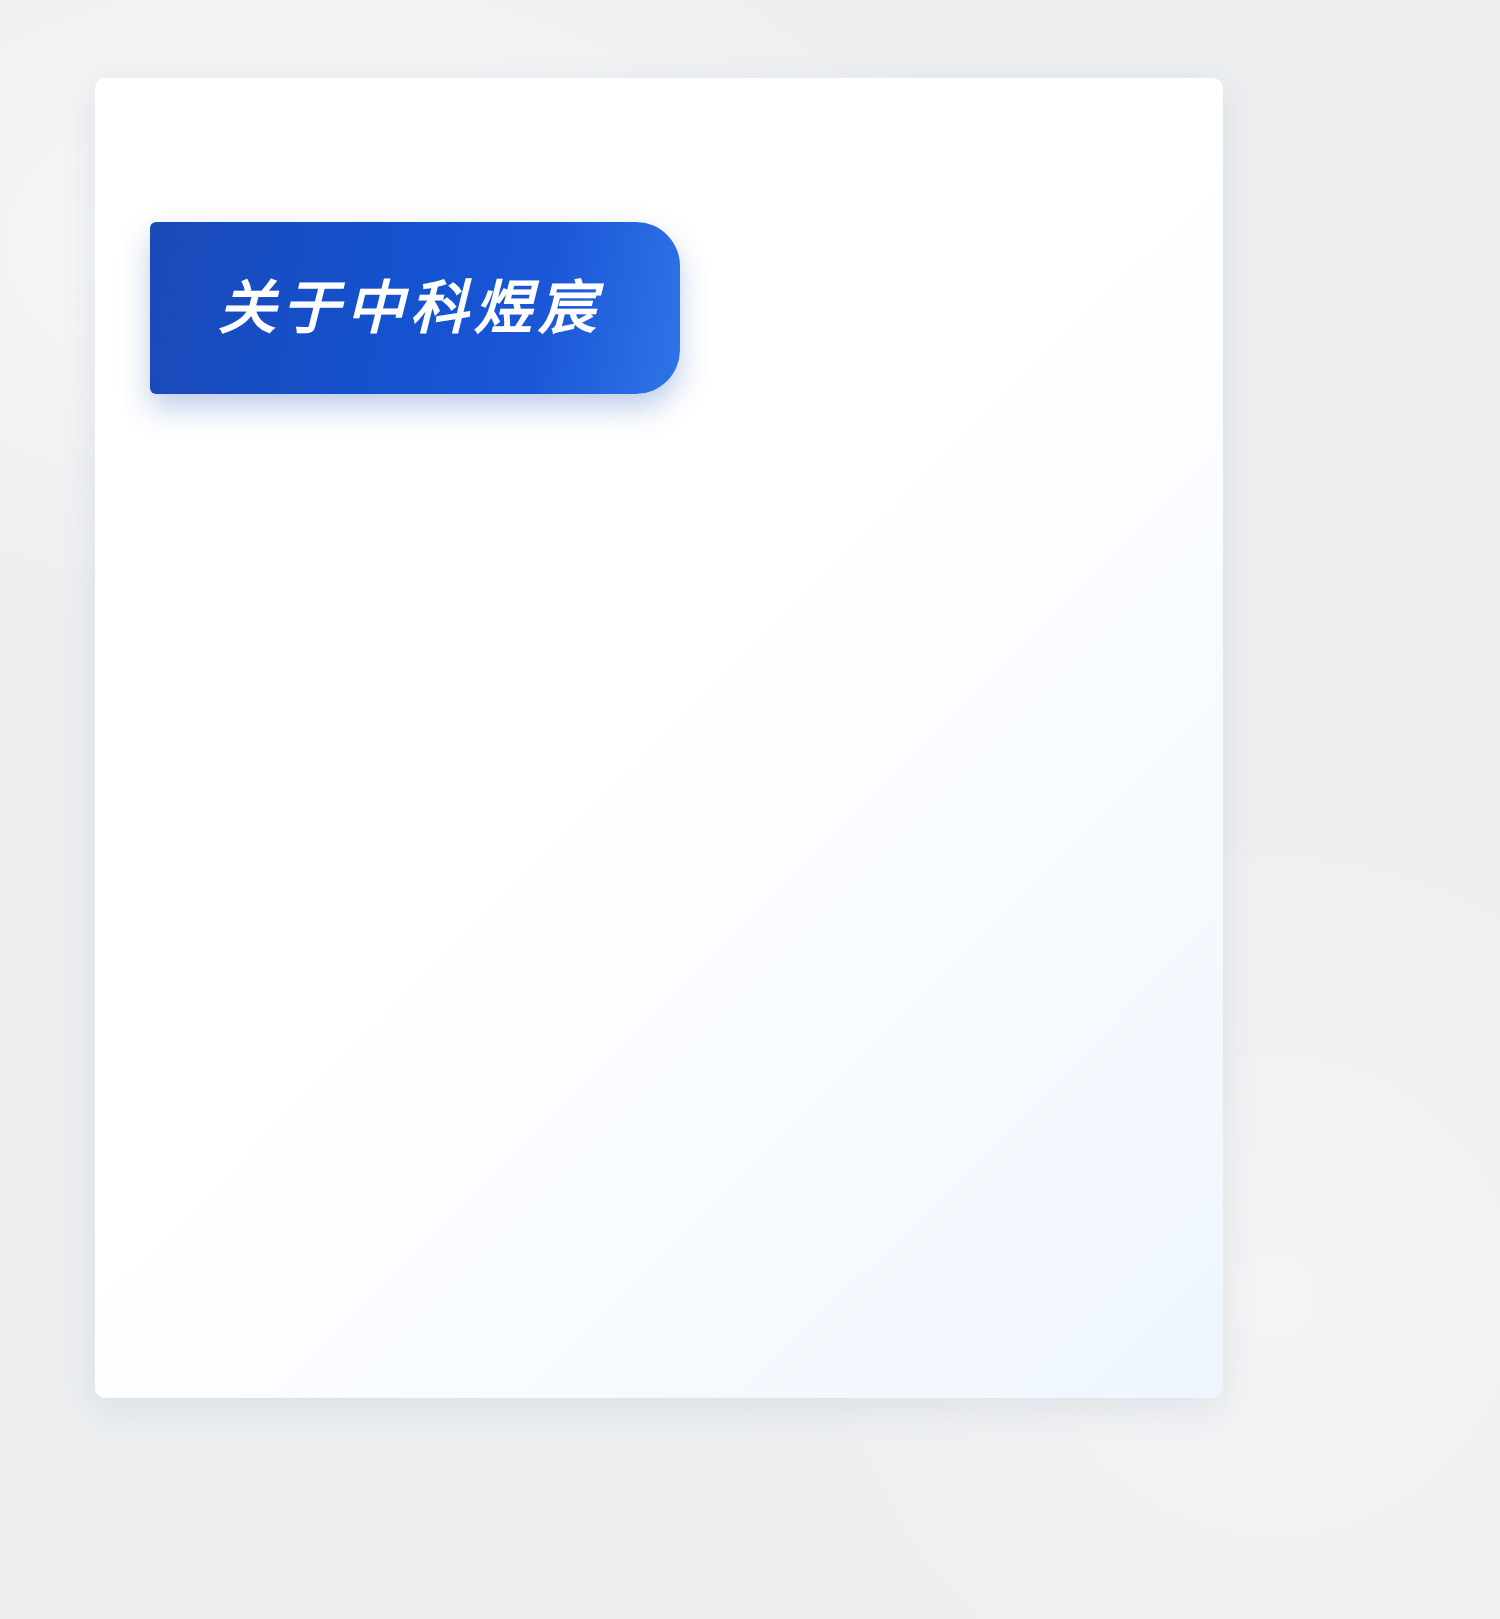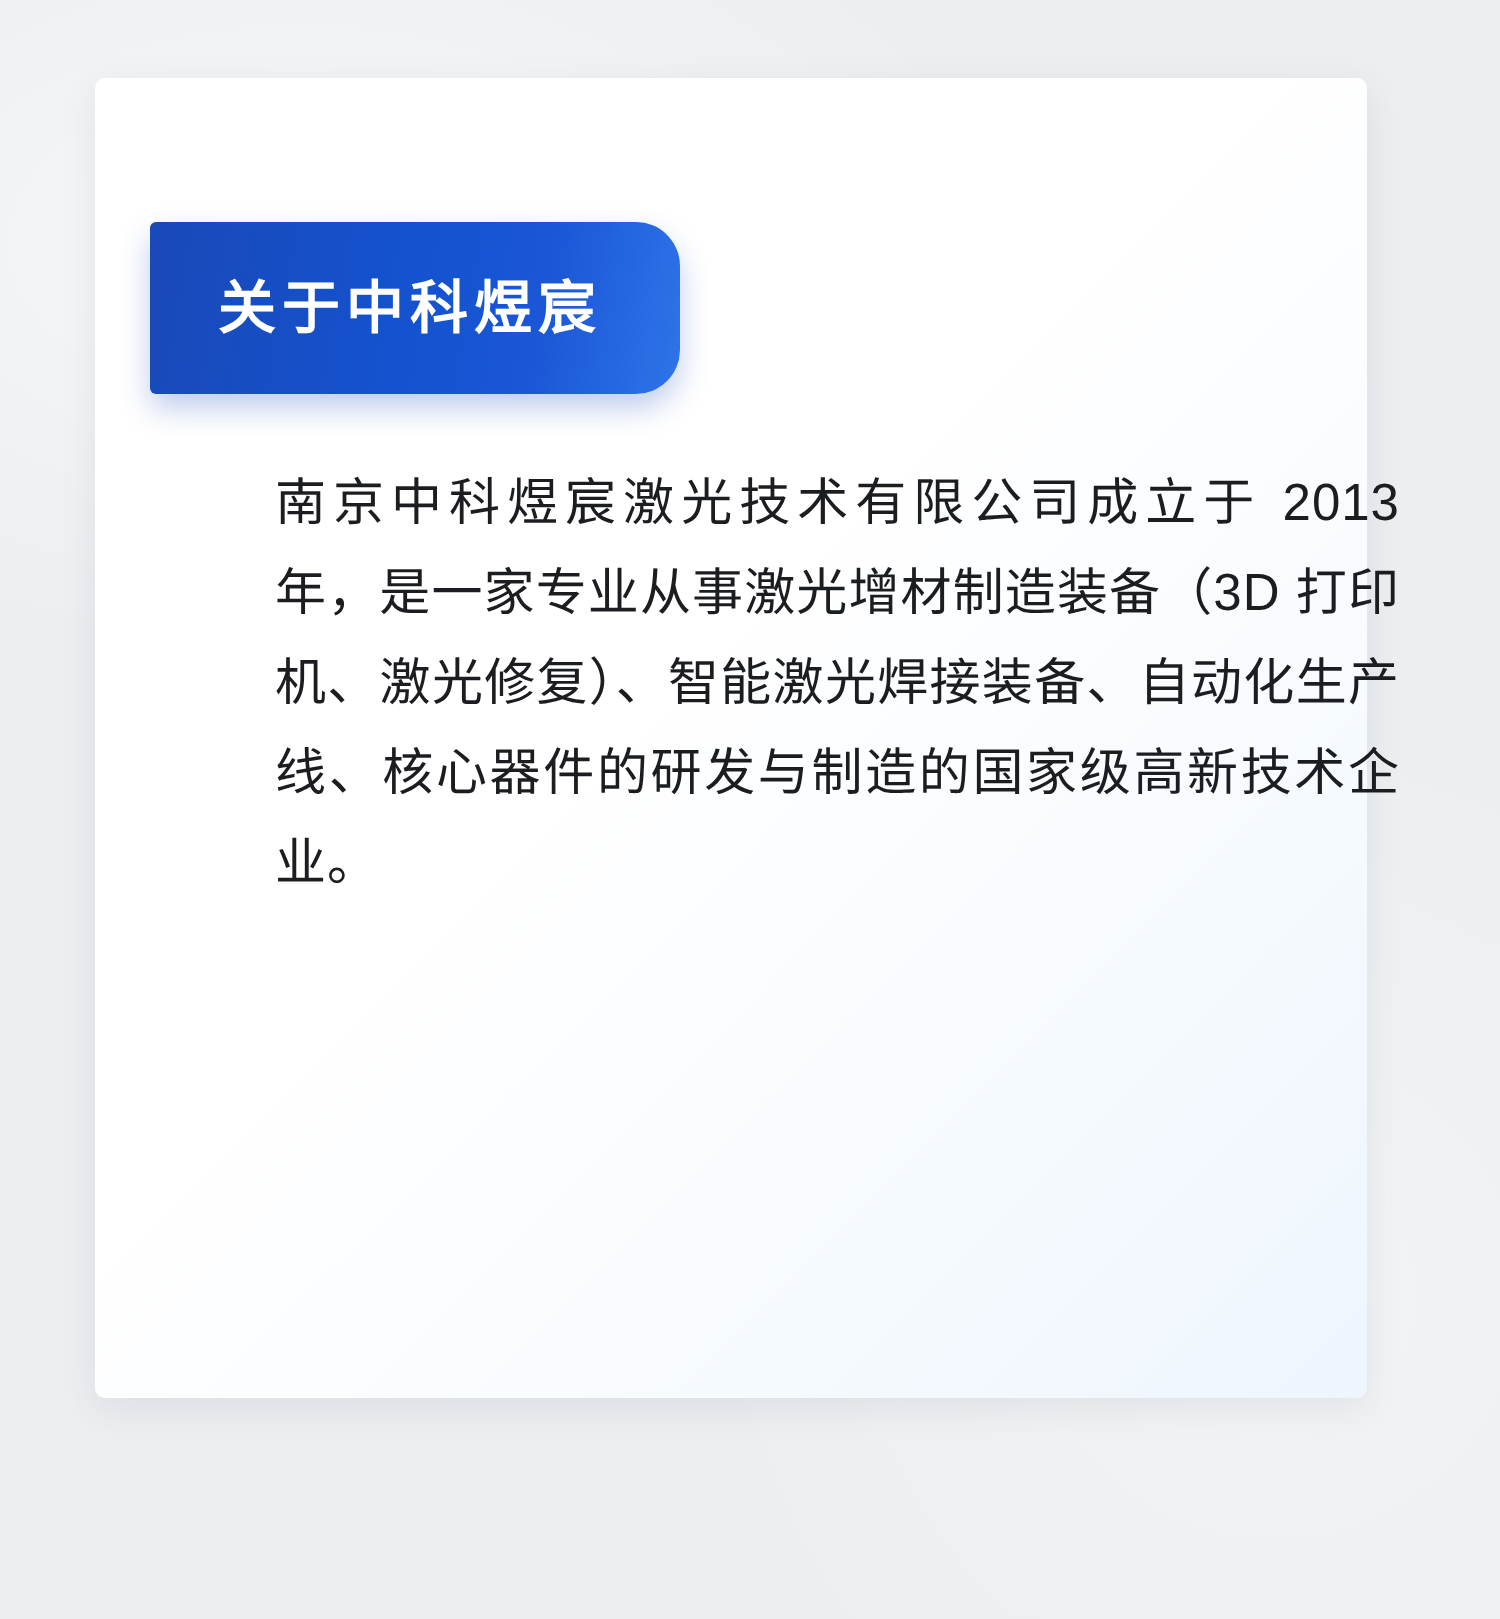--- a/index.html
+++ b/index.html
@@ -23,26 +23,27 @@
     background:
       radial-gradient(1200px 700px at 20% 15%, rgba(255,255,255,0.55), rgba(255,255,255,0) 60%),
       radial-gradient(900px 900px at 85% 80%, rgba(255,255,255,0.35), rgba(255,255,255,0) 65%);
     pointer-events: none;
   }
 
   .card {
     position: absolute;
     left: 95px;
     top: 78px;
-    width: 1272px;
+    width: 1128px;
     height: 1320px;
     background:
       linear-gradient(135deg, #ffffff 0%, #ffffff 45%, #f7fbff 72%, #eef5fd 100%);
     border-radius: 10px;
     box-shadow: 0 10px 36px rgba(70, 96, 130, 0.10);
+    font-style: italic;
   }
 
   .badge {
     position: absolute;
     left: 55px;
     top: 144px;
     width: 530px;
     height: 172px;
     background: linear-gradient(100deg, #1a49b8 0%, #1452cf 48%, #1a56d6 72%, #2f74e8 100%);
     border-radius: 6px 44px 44px 6px;
@@ -85,15 +86,14 @@
 <body>
 
 <div class="bg-sheen"></div>
 
 <div class="card">
   <div class="badge">
     <div class="badge-title">关于中科煜宸</div>
   </div>
 
   <div class="body-text">
-    <p>南京中科煜宸激光技术有限公司成立于 2013 年，是一家专业从事激光增材制造装备（3D 打印机、激光修复）、智能激光焊接装备、自动化生产线、核心器件的研发与制造的国家级高新技术企业。</p>
   </div>
 </div>
 
 </body></html>

